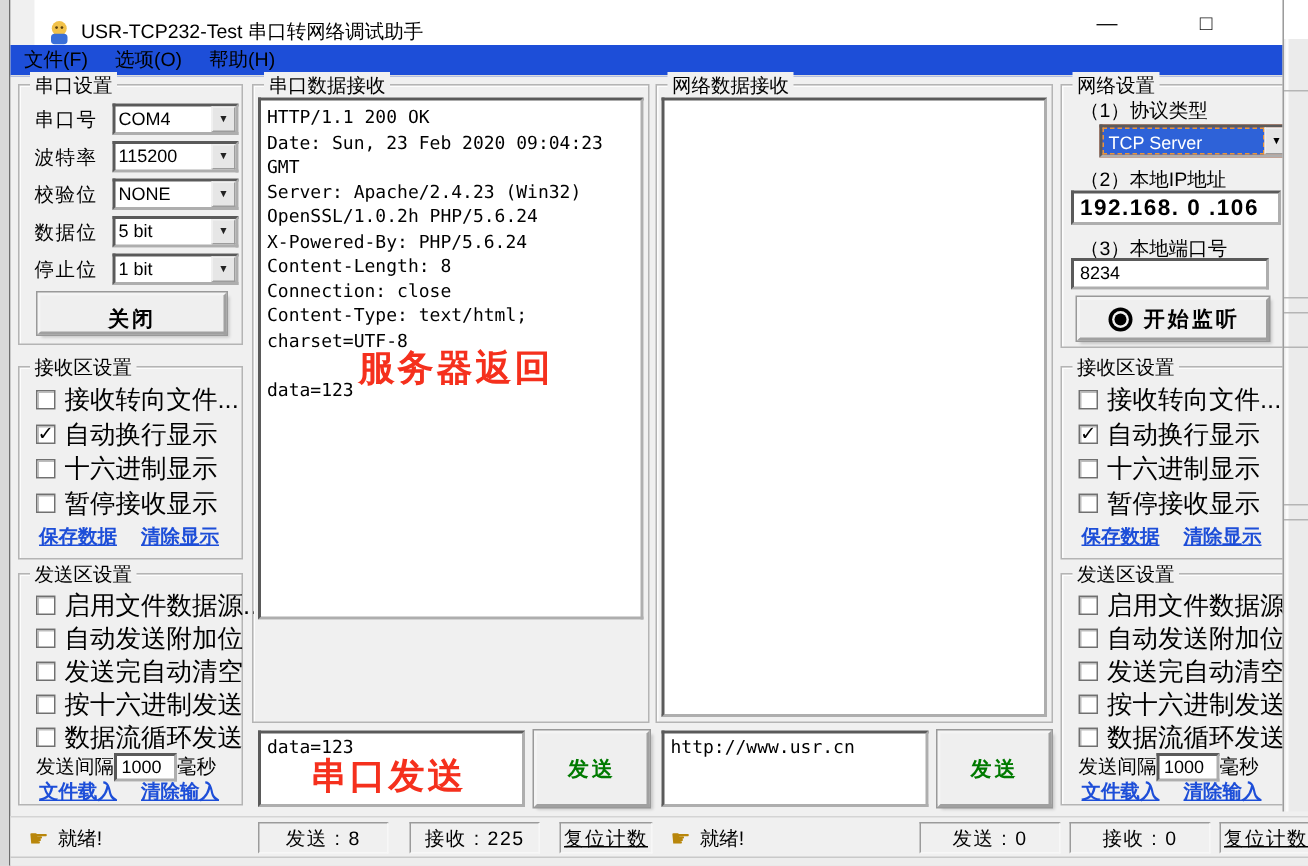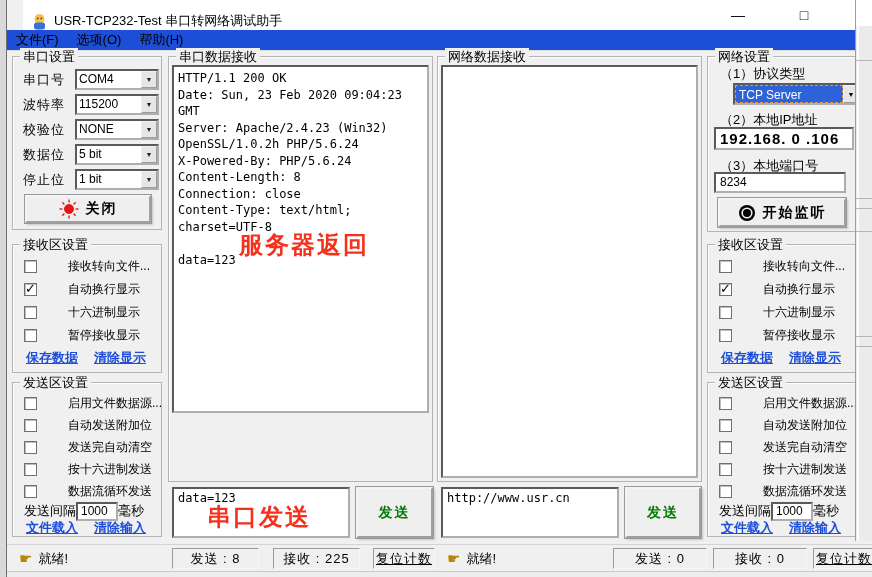--- a/index.html
+++ b/index.html
@@ -30,21 +30,21 @@
   .combo { flex:1; height:21px; display:flex; background:#fff; border:2px inset #aeaeae; }
   .combo .val { flex:1; font-size:12px; padding:1px 2px; overflow:hidden; white-space:nowrap; }
   .combo .drop { width:16px; background:#e6e6e6; border:1px outset #f0f0f0; font-size:7px; display:flex; align-items:center; justify-content:center; color:#222; }
   .bigbtn { position:absolute; background:#efefef; border:2px outset #f4f4f4; outline:1px solid #999; box-shadow:2px 2px 2px rgba(0,0,0,.18);
     display:flex; align-items:center; justify-content:center; gap:7px; font-weight:bold; font-size:14px; letter-spacing:2px; }
 
   
   .cbrow { position:absolute; left:11px; height:16px; display:flex; align-items:center; gap:6px; }
   .cb { width:13px; height:13px; background:#fff; border:1px solid #707070; box-shadow:inset 1px 1px 0 #bdbdbd; position:relative; flex:none; }
   .cb.checked::after { content:"✓"; position:absolute; left:0px; top:-3px; font-size:13px; font-weight:bold; color:#000; }
-  .cbl { font-size:12px; white-space:nowrap;margin-left:25px; }
+  .cbl { font-size:17px; white-space:nowrap; }
   .links { position:absolute; left:13px; display:flex; gap:16px; }
   .link { color:#1d4ed8; font-weight:bold; text-decoration:underline; font-size:13px; white-space:nowrap; }
 
   
   .pane { position:absolute; background:#fff; border:2px inset #aeaeae; font-family:"DejaVu Sans Mono","Liberation Mono",monospace; font-size:12px; line-height:16.5px; padding:3px 4px; white-space:pre-wrap; overflow:hidden; }
   .annot { position:absolute; color:#f5301d; font-size:24px; font-weight:bold; letter-spacing:2px; white-space:nowrap; z-index:5; }
 
   .send-input { position:absolute; background:#fff; border:2px inset #aeaeae; font-family:"DejaVu Sans Mono","Liberation Mono",monospace; font-size:12px; padding:2px 4px; }
   .send-btn { position:absolute; background:#efefef; border:2px outset #f4f4f4; outline:1px solid #999; box-shadow:2px 2px 2px rgba(0,0,0,.18);
     display:flex; align-items:center; justify-content:center; color:#007a00; font-weight:bold; font-size:14px; letter-spacing:2px; }
@@ -126,21 +126,21 @@
         <span class="drop">▼</span>
       </div>
     </div>
     <div class="ser-row" style="top:112px;">
       <span class="lbl">停止位</span>
       <div class="combo">
         <span class="val">1 bit</span>
         <span class="drop">▼</span>
       </div>
     </div>
-    <div class="bigbtn" style="left:12px; top:138px; width:126px; height:28px;">
+    <div class="bigbtn" style="left:12px; top:138px; width:126px; height:28px;flex-direction:column;">
       <svg width="20" height="20" viewBox="0 0 20 20">
         <g stroke="#e02020" stroke-width="1.4">
           <line x1="10" y1="0.5" x2="10" y2="3.5"></line>
             <line x1="10" y1="16.5" x2="10" y2="19.5"></line>
           <line x1="0.5" y1="10" x2="3.5" y2="10"></line>
             <line x1="16.5" y1="10" x2="19.5" y2="10"></line>
           <line x1="3.3" y1="3.3" x2="5.4" y2="5.4"></line>
             <line x1="14.6" y1="14.6" x2="16.7" y2="16.7"></line>
           <line x1="3.3" y1="16.7" x2="5.4" y2="14.6"></line>
             <line x1="14.6" y1="5.4" x2="16.7" y2="3.3"></line>

